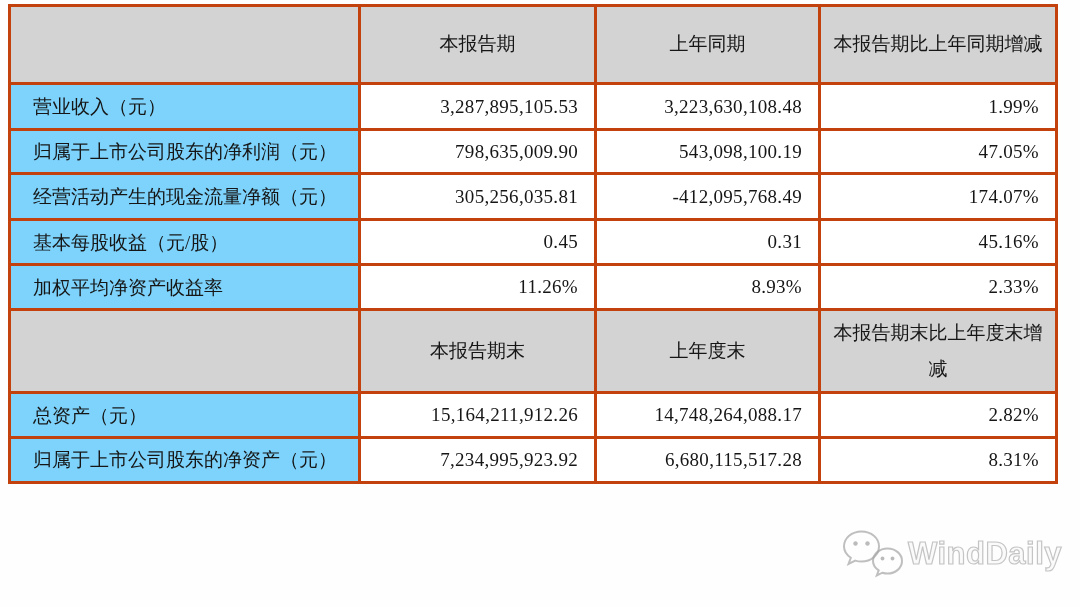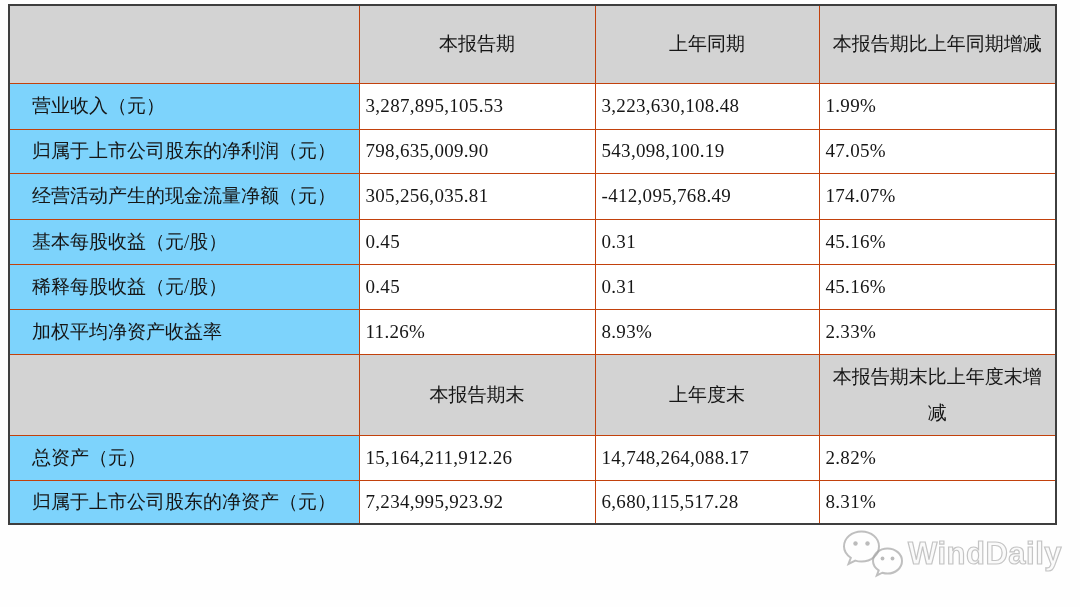--- a/index.html
+++ b/index.html
@@ -18,38 +18,38 @@
     position: absolute;
     left: 8px; top: 4px;
     width: 1047px;
     border-collapse: collapse;
     table-layout: fixed;
     border: 2px solid #3e3e3e;
     font-size: 19px;
     color: #161616;
   }
   table.fin-table td {
-    border: 1px solid #c2410c;
+    border: 3px solid #c2410c;
     vertical-align: middle;
   }
   td.lbl {
     background: #7dd3fc;
     text-align: left;
     padding: 4px 10px 4px 22px;
     line-height: 1.75;
   }
   td.hd {
     background: #d3d3d3;
     text-align: center;
     padding: 4px 10px;
     line-height: 1.9;
   }
   td.num {
     background: #ffffff;
-    text-align: left;
+    text-align: right;
     padding: 4px 16px 4px 6px;
     letter-spacing: 0.3px;
   }
   .watermark {
     position: absolute;
     left: 842px; top: 528px;
     display: flex;
     align-items: center;
     gap: 4px;
     pointer-events: none;
@@ -102,26 +102,20 @@
           <td class="num">-412,095,768.49</td>
           <td class="num">174.07%</td>
         </tr>
         <tr style="height: 45px;">
           <td class="lbl">基本每股收益（元/股）</td>
           <td class="num">0.45</td>
           <td class="num">0.31</td>
           <td class="num">45.16%</td>
         </tr>
         <tr style="height: 45px;">
-          <td class="lbl">稀释每股收益（元/股）</td>
-          <td class="num">0.45</td>
-          <td class="num">0.31</td>
-          <td class="num">45.16%</td>
-        </tr>
-        <tr style="height: 45px;">
           <td class="lbl">加权平均净资产收益率</td>
           <td class="num">11.26%</td>
           <td class="num">8.93%</td>
           <td class="num">2.33%</td>
         </tr>
         <tr style="height: 77px;">
           <td class="hd"></td>
           <td class="hd">本报告期末</td>
           <td class="hd">上年度末</td>
           <td class="hd">本报告期末比上年度末增减</td>

